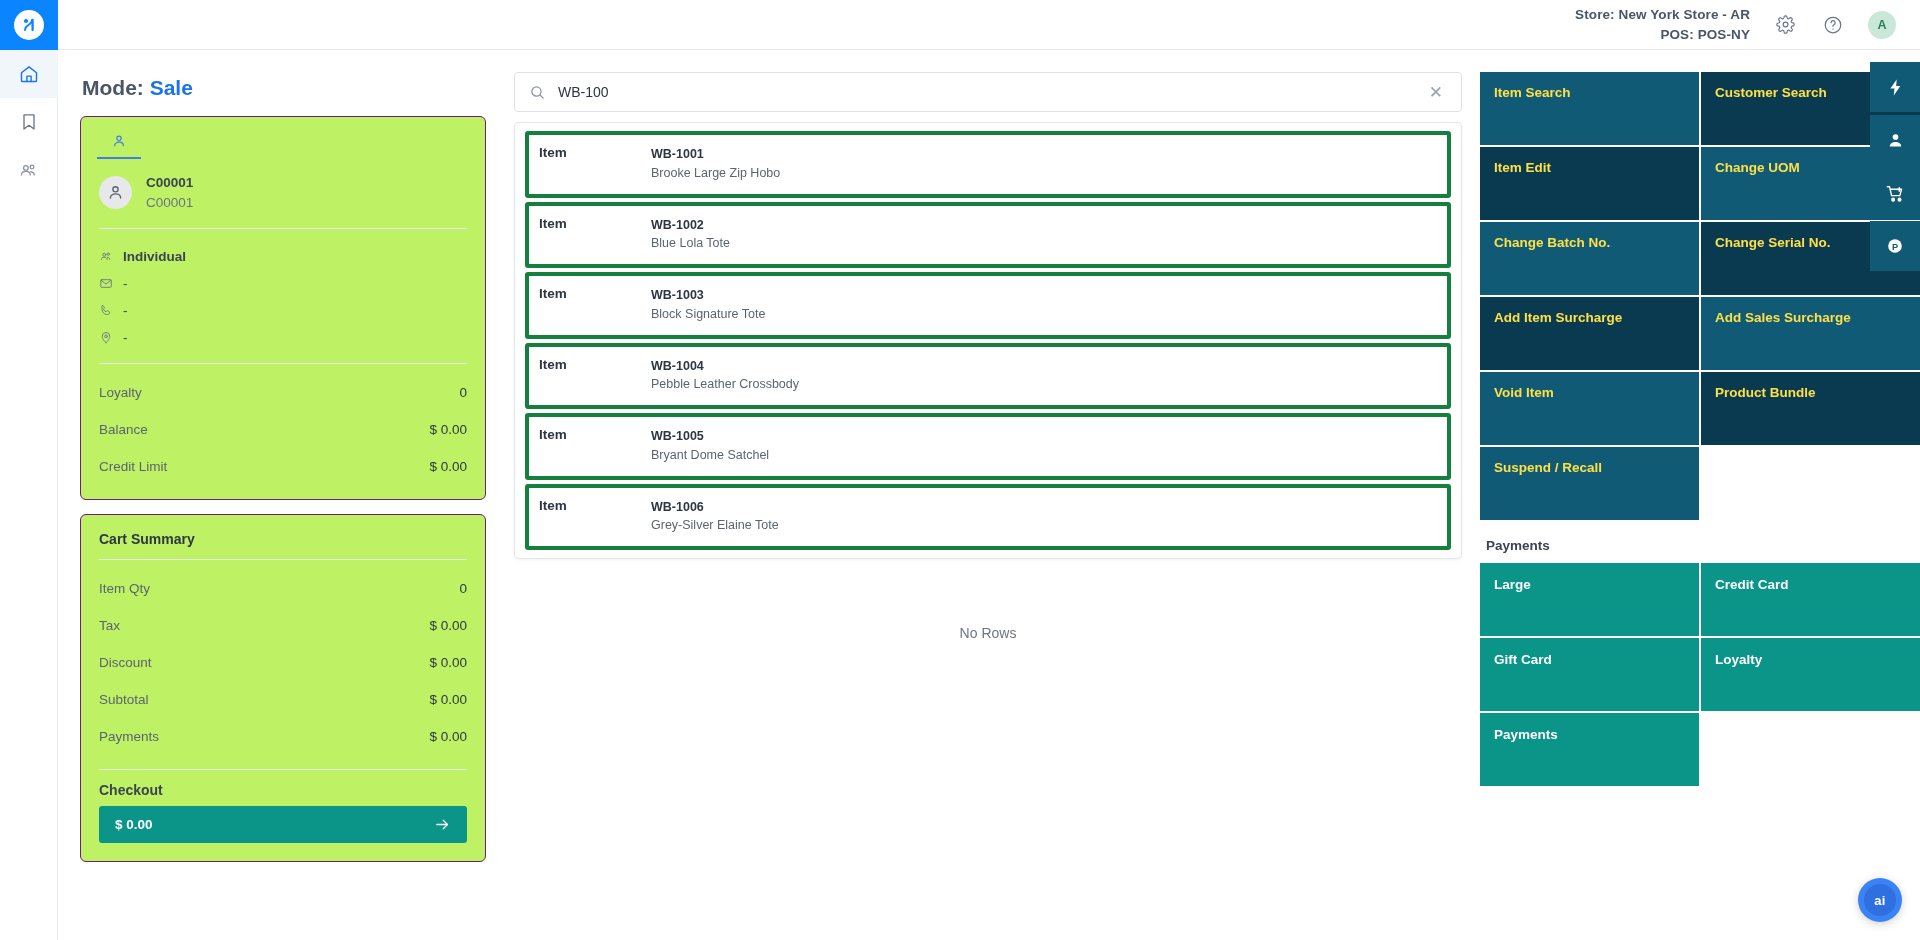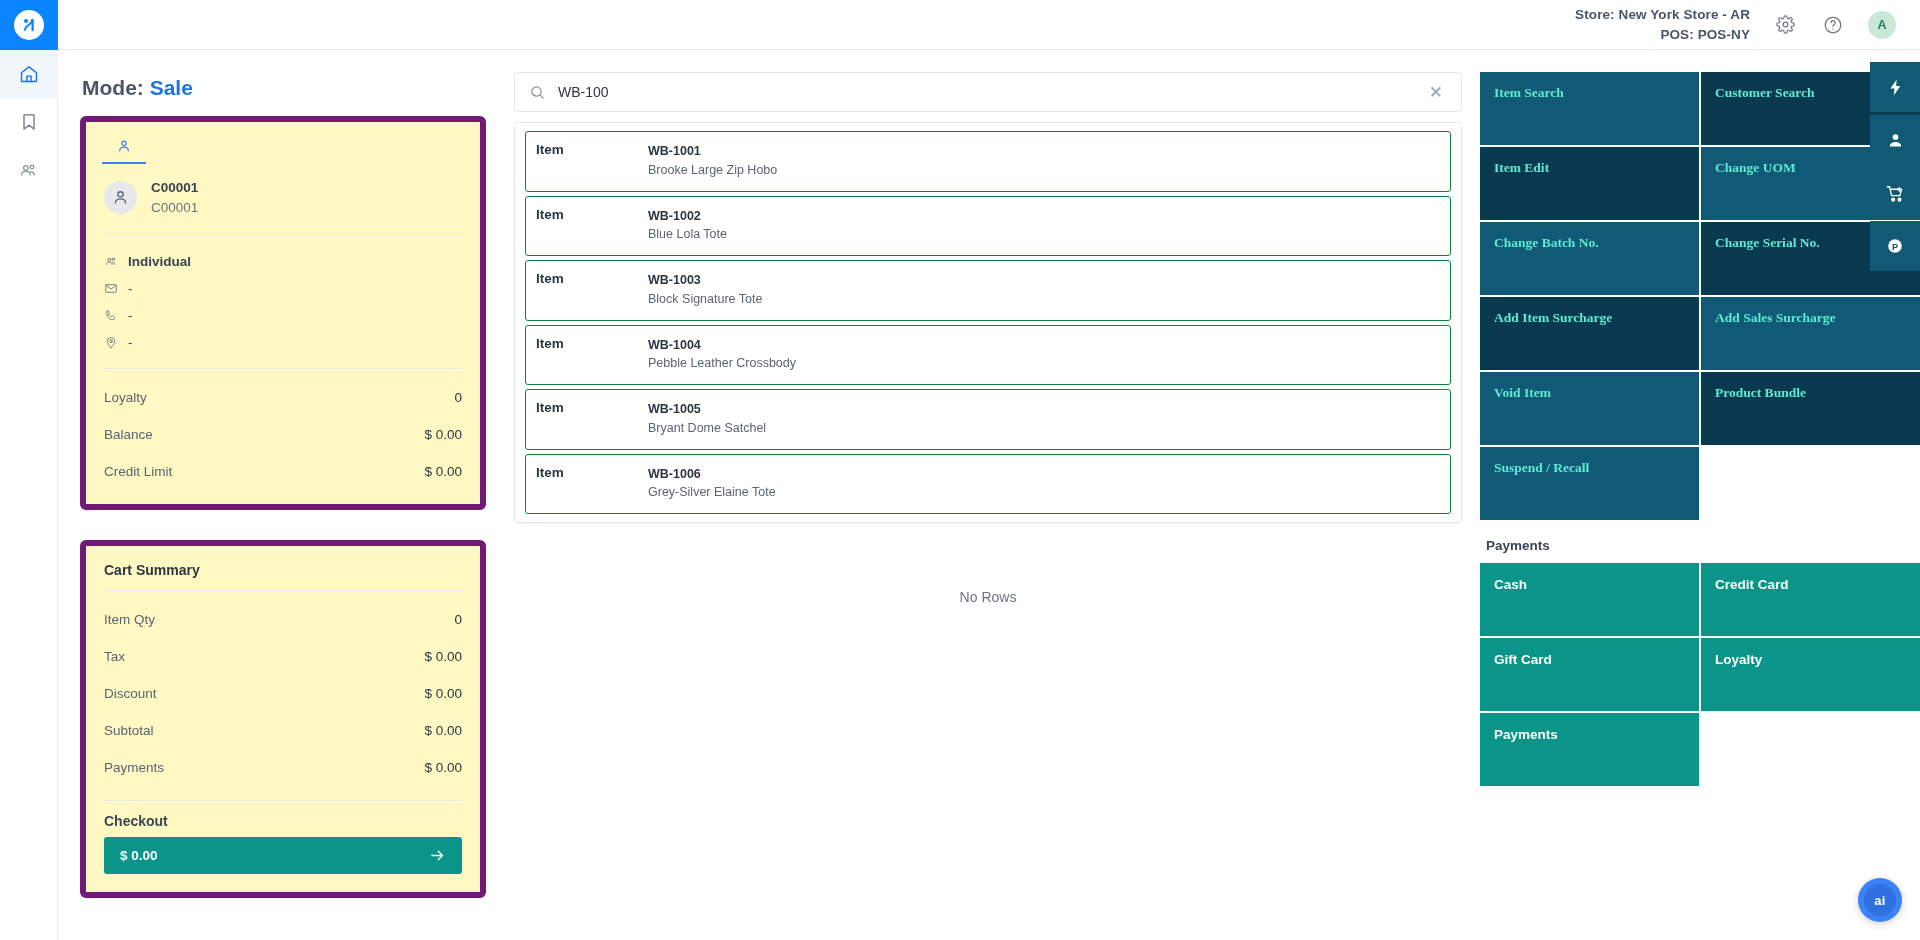--- a/index.html
+++ b/index.html
@@ -52,22 +52,22 @@
 
   
   .body-area { flex: 1; display: flex; min-height: 0; position: relative; }
 
   
   .col-left { width: 450px; flex: 0 0 450px; padding: 0 22px 16px 22px; }
   .mode-line { font-size: 21px; font-weight: bold; color: #4a5568; padding: 26px 0 16px 2px; }
   .mode-line .mode-val { color: #1a73e8; }
 
   .card {
-    border: 6px solid #701a75; border-radius: 6px; background: #fef9c3;
-    margin-bottom: 30px;
+    border: 1px solid #701a75; border-radius: 6px; background: #bef264;
+    margin-bottom: 14px;
   }
   .cust-tabs { padding: 10px 16px 0 16px; display: flex; }
   .cust-tab {
     padding: 6px 14px 8px 14px; border-bottom: 2.5px solid #3f7fe8; color:#3f7fe8;
     display: flex; align-items: center; justify-content: center; cursor: pointer;
   }
   .cust-row { display: flex; align-items: center; gap: 14px; padding: 14px 18px 16px 18px; }
   .cust-avatar {
     width: 33px; height: 33px; border-radius: 50%; background: #e6e8ea;
     display: flex; align-items: center; justify-content: center; color: #5a6472;
@@ -108,36 +108,36 @@
     font-family: "Liberation Sans", sans-serif; background: transparent;
   }
   .clear-x { cursor: pointer; color: #9aa3b0; font-size: 17px; line-height: 1; padding: 2px 4px; }
 
   .results-panel {
     margin-top: 10px; border: 1px solid #e2e6eb; border-radius: 5px; background: #fff;
     padding: 8px 10px; box-shadow: 0 1px 3px rgba(0,0,0,.05);
   }
   .result-row {
     display: flex; align-items: flex-start; gap: 0; padding: 10px 10px 11px 10px;
-    border: 1px solid #15803d; border-radius: 3px; margin-bottom: 4px; cursor: pointer;
+    border: 4px solid #15803d; border-radius: 3px; margin-bottom: 4px; cursor: pointer;
     background: #fff;
   }
   .result-row:last-child { margin-bottom: 0; }
   .rtype { width: 112px; flex: 0 0 112px; font-size: 13.5px; font-weight: bold; color: #2d3643; }
   .rcode { font-size: 12.5px; font-weight: bold; color: #2d3643; line-height: 1.5; }
   .rdesc { font-size: 12.5px; color: #5a6472; line-height: 1.5; }
 
   .no-rows { text-align: center; font-size: 14px; color: #6b7684; padding-top: 66px; }
 
   
   .col-right { width: 448px; flex: 0 0 448px; padding: 22px 0 0 8px; }
   .btn-grid { display: grid; grid-template-columns: 1fr 1fr; gap: 2px; }
   .act-btn {
-    height: 73px; padding: 13px 14px; color: #5eead4; font-size: 13.5px; font-weight: bold;
-    cursor: pointer; display: block; font-family: Liberation Serif, serif;
+    height: 73px; padding: 13px 14px; color: #fde047; font-size: 13.5px; font-weight: bold;
+    cursor: pointer; display: block;
   }
   .act-btn.light { background: #115a75; }
   .act-btn.dark { background: #0a3a4f; }
   .payments-title { font-size: 13.5px; font-weight: bold; color: #3b4453; padding: 18px 0 10px 6px; }
   .pay-btn {
     height: 73px; padding: 14px 14px; color: #fff; font-size: 13.5px; font-weight: bold;
     cursor: pointer; background: #0b9488; display: block;
   }
 
   
@@ -412,21 +412,21 @@
           <div class="act-btn dark">Change Serial No.</div>
           <div class="act-btn dark">Add Item Surcharge</div>
           <div class="act-btn light">Add Sales Surcharge</div>
           <div class="act-btn light">Void Item</div>
           <div class="act-btn dark">Product Bundle</div>
           <div class="act-btn light">Suspend / Recall</div>
         </div>
 
         <div class="payments-title">Payments</div>
         <div class="btn-grid">
-          <div class="pay-btn">Cash</div>
+          <div class="pay-btn">Large</div>
           <div class="pay-btn">Credit Card</div>
           <div class="pay-btn">Gift Card</div>
           <div class="pay-btn">Loyalty</div>
           <div class="pay-btn">Payments</div>
         </div>
       </div>
 
       <div class="rail">
         <div class="rail-btn">
           <svg width="19" height="19" viewBox="0 0 24 24" fill="#fff">

